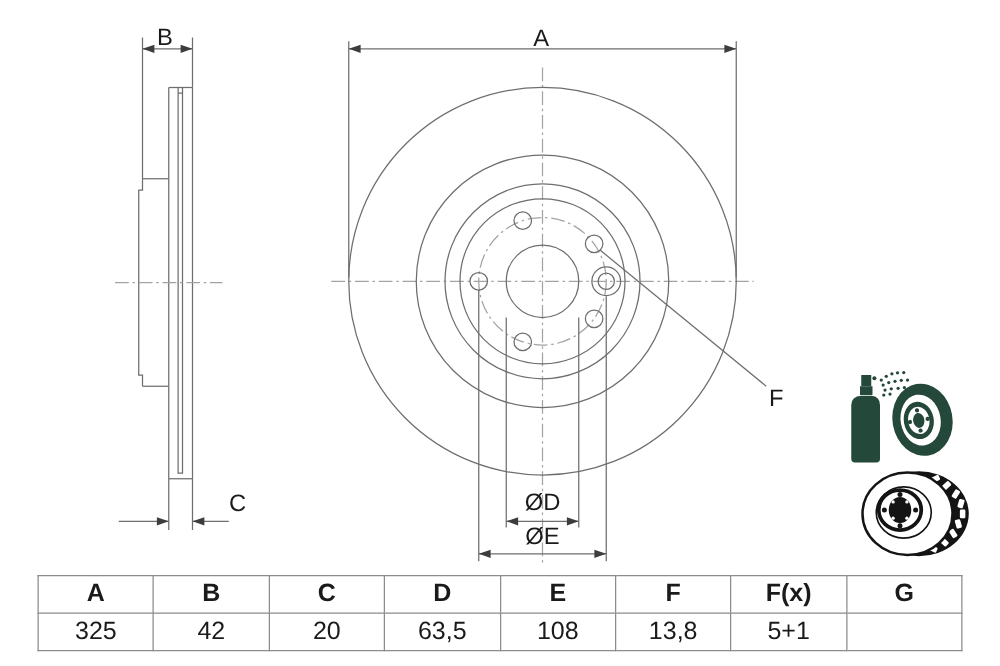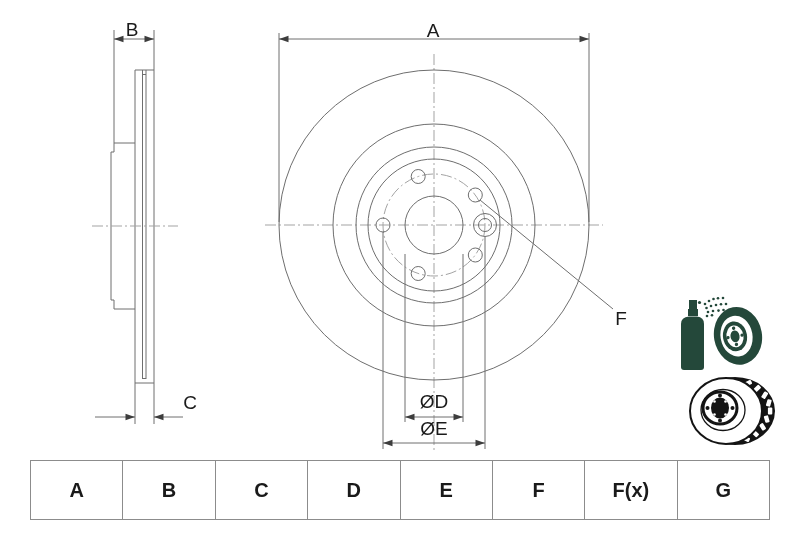--- a/index.html
+++ b/index.html
@@ -212,14 +212,24 @@
       <tr>
     <th>A</th>
     <th>B</th>
     <th>C</th>
     <th>D</th>
     <th>E</th>
     <th>F</th>
     <th>F(x)</th>
     <th>G</th>
   </tr>
+  <tr>
+    <td>325</td>
+    <td>42</td>
+    <td>20</td>
+    <td>63,5</td>
+    <td>108</td>
+    <td>13,8</td>
+    <td>5+1</td>
+    <td></td>
+  </tr>
 </tbody>
   </table>
 
 </body></html>

